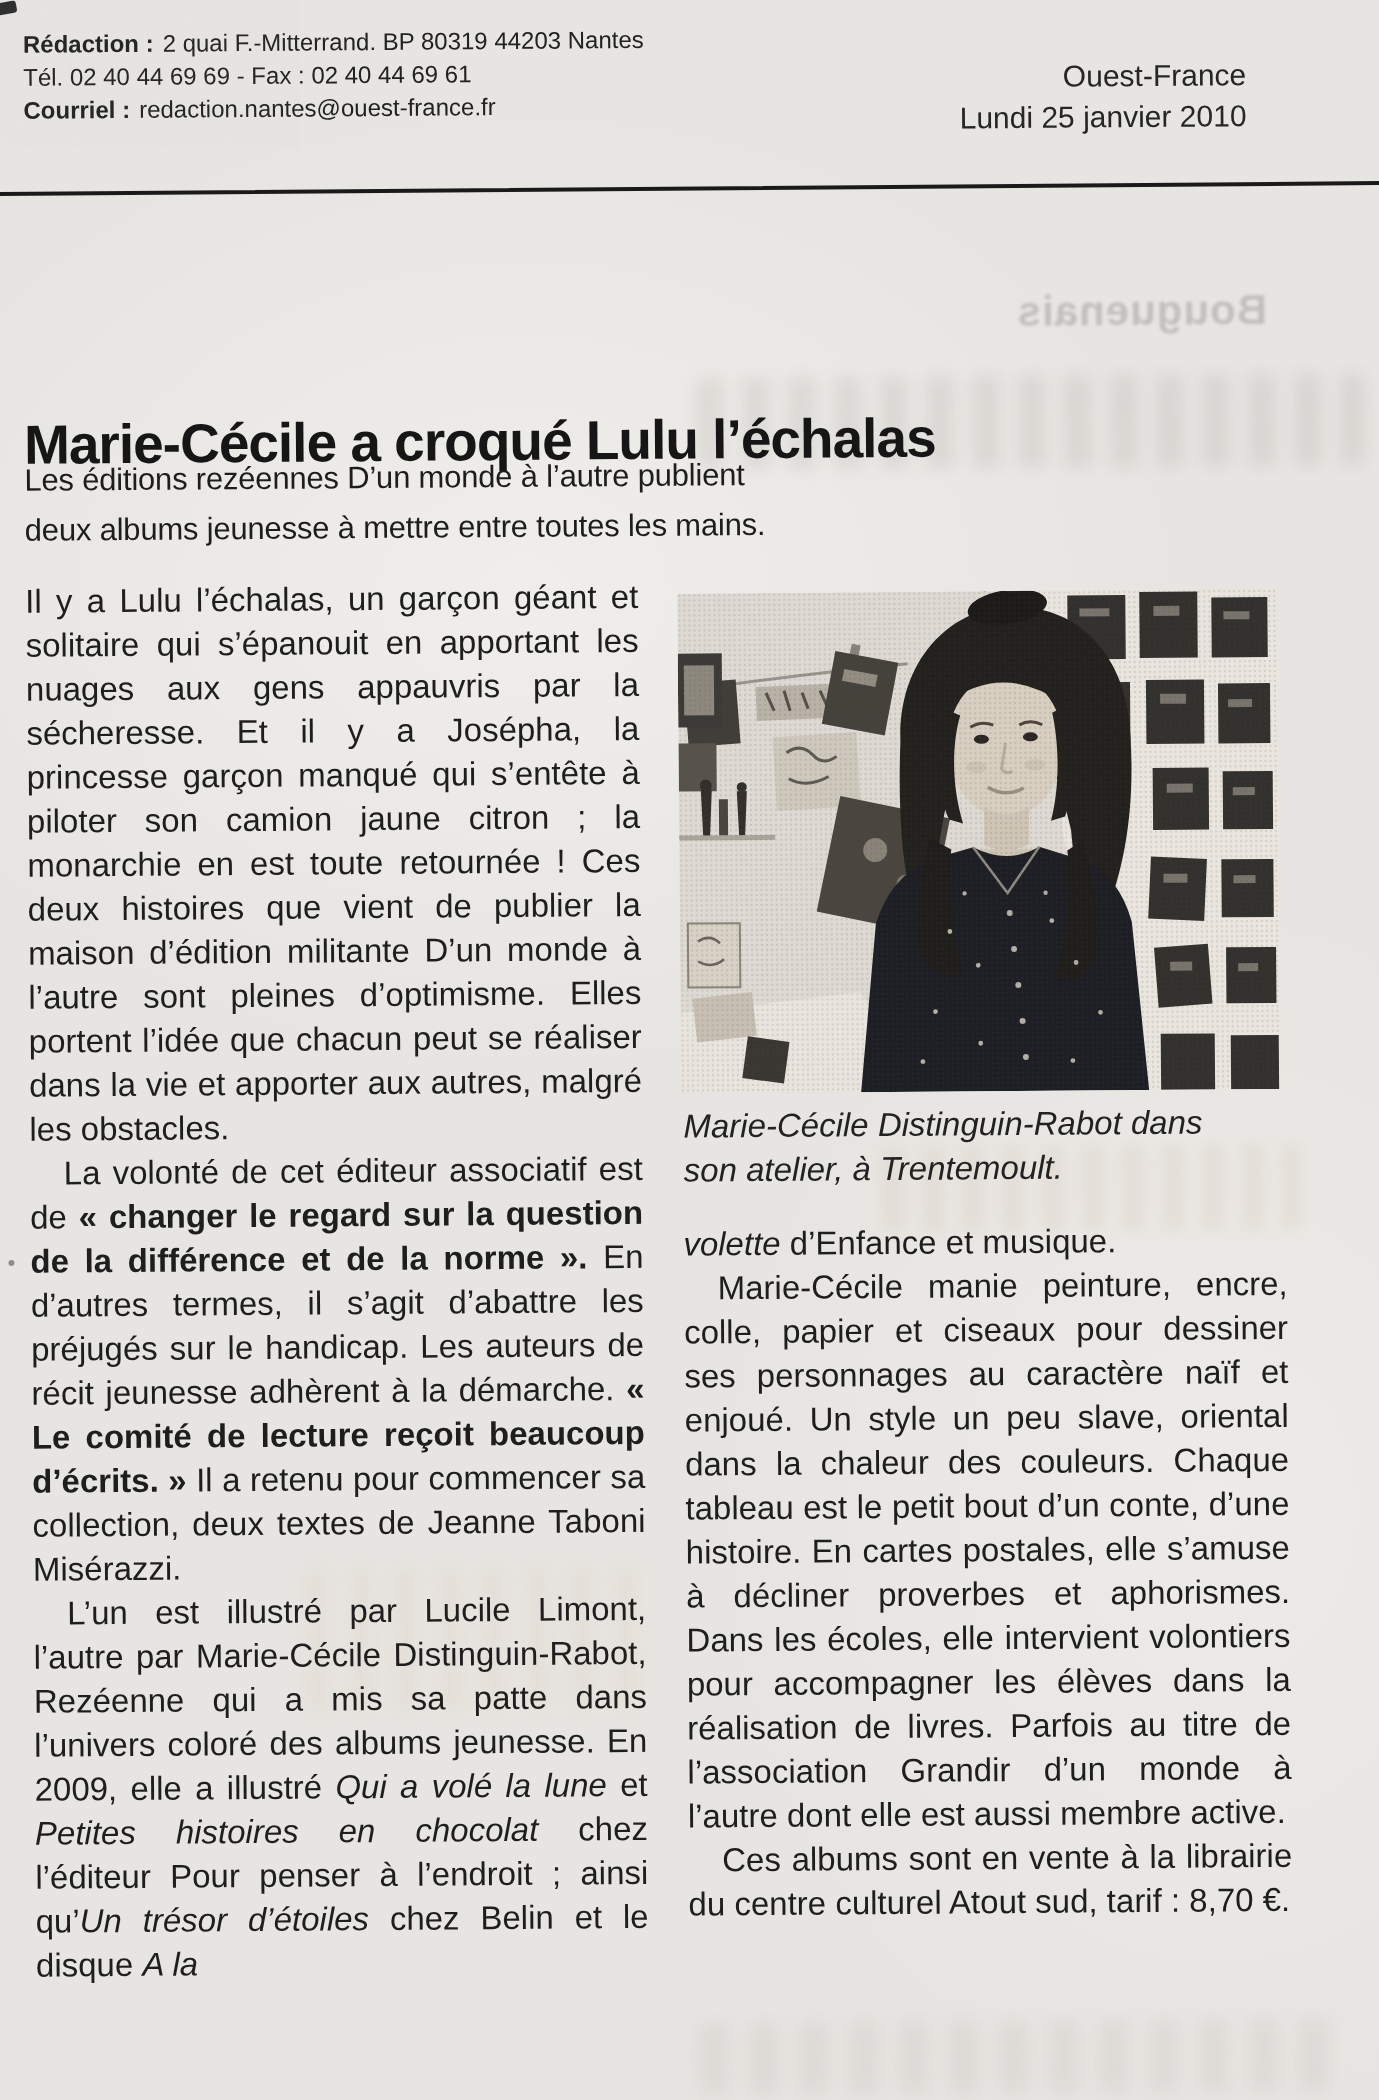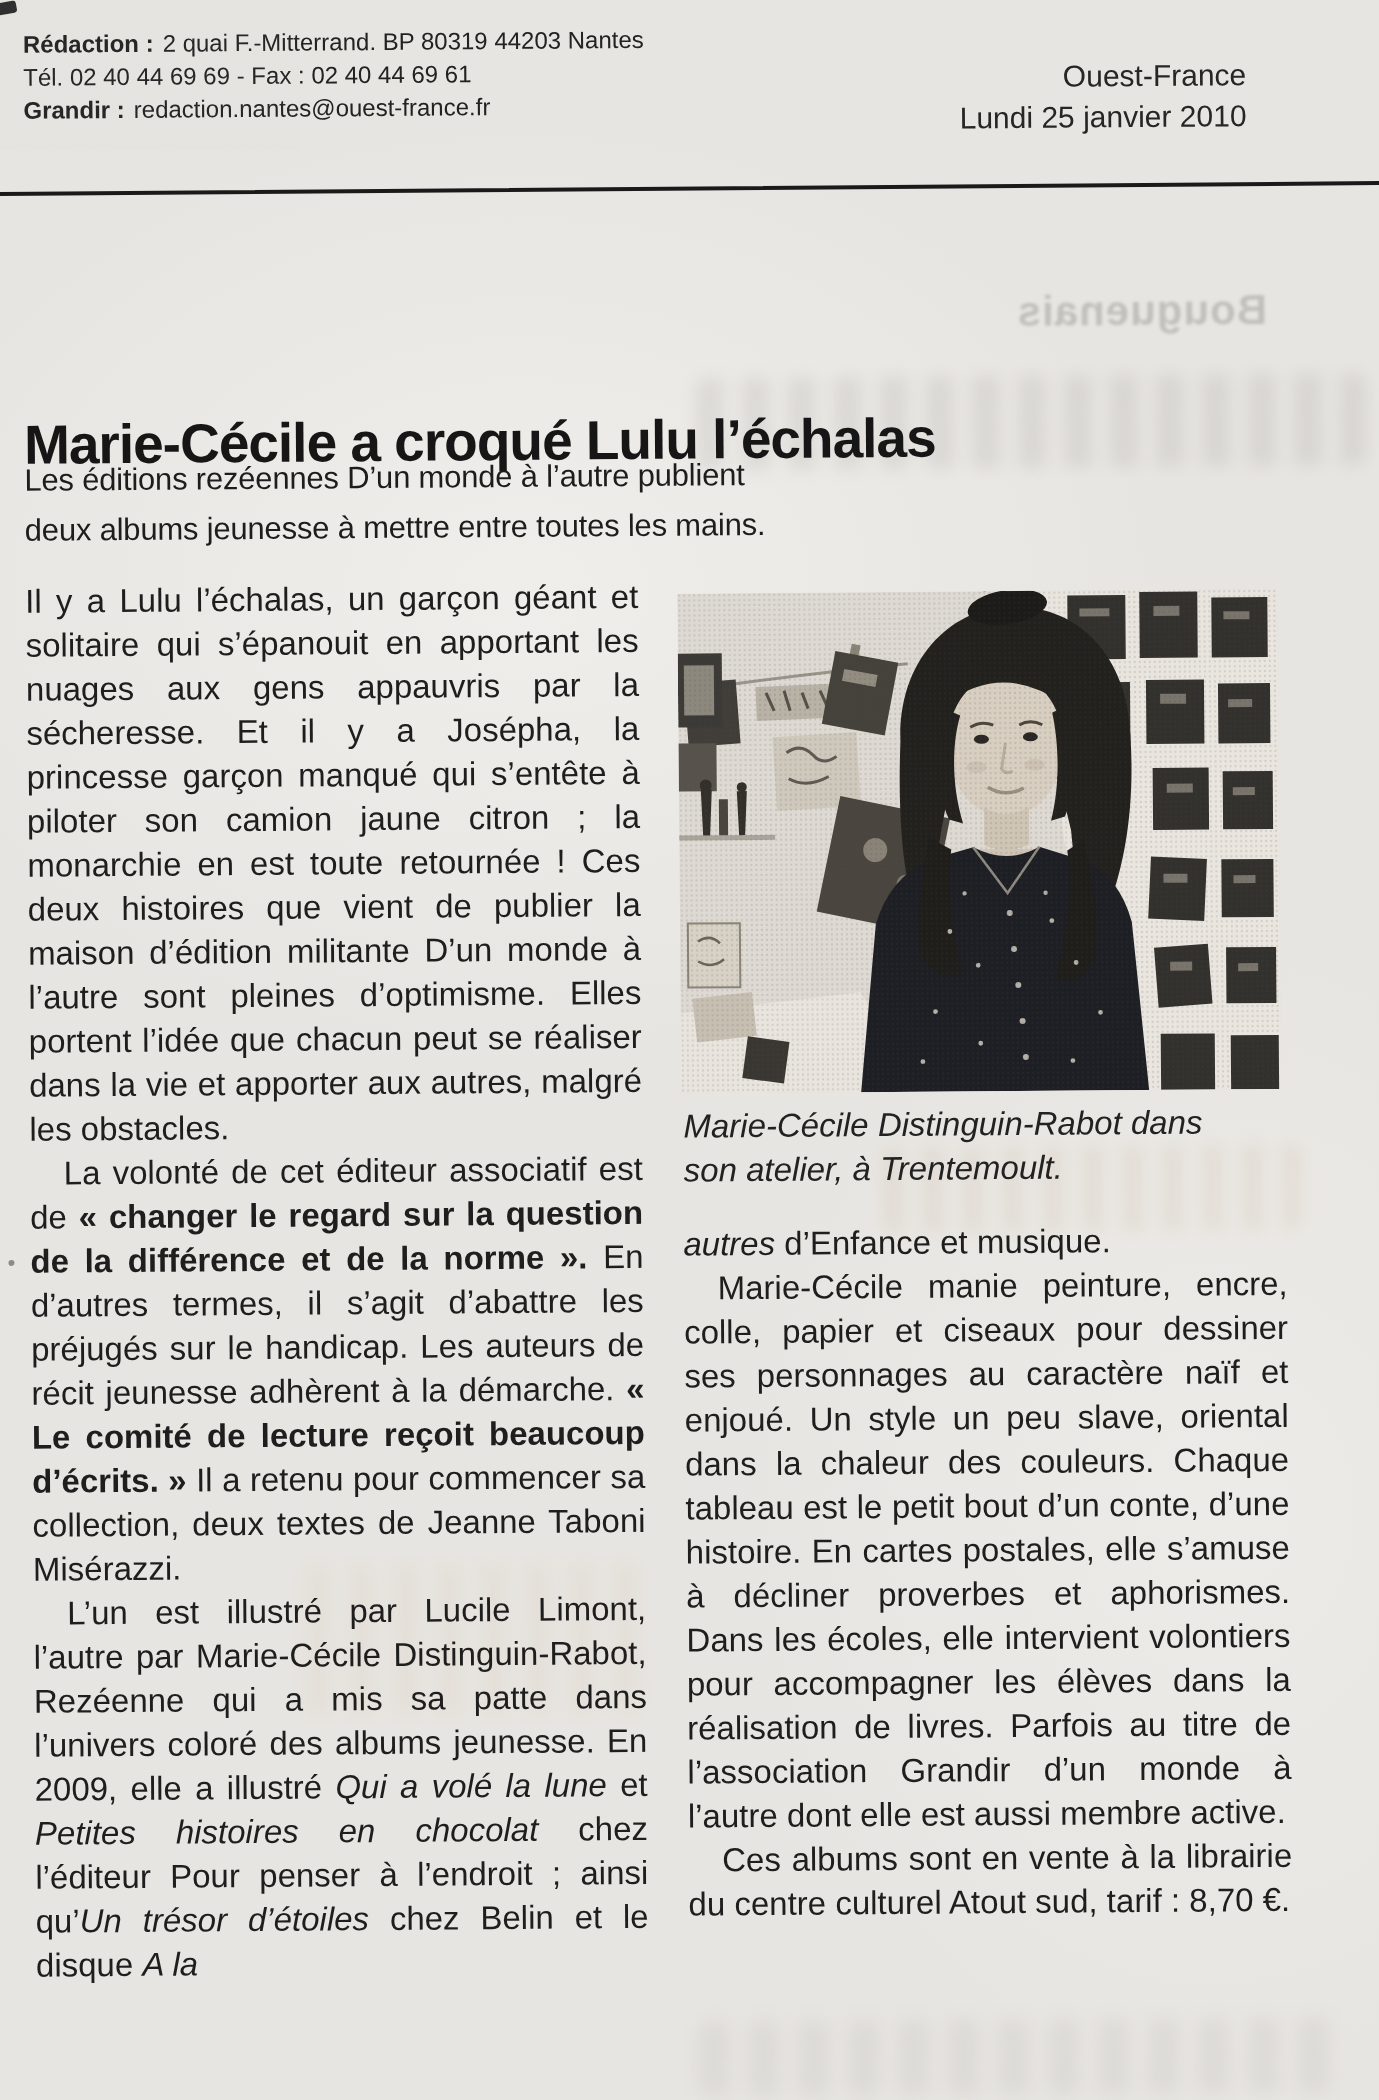--- a/index.html
+++ b/index.html
@@ -63,21 +63,21 @@
 <body>
 
 <div class="scan">
 
   <div class="masthead">
     <div>
       <span class="lbl">Rédaction :</span><span class="ml">2 quai F.-Mitterrand. BP 80319 44203 Nantes</span>
     </div>
     <div>Tél. 02 40 44 69 69 - Fax : 02 40 44 69 61</div>
     <div>
-      <span class="lbl">Grandir :</span><span class="ml">redaction.nantes@ouest-france.fr</span>
+      <span class="lbl">Courriel :</span><span class="ml">redaction.nantes@ouest-france.fr</span>
     </div>
   </div>
 
   <div class="issue">
     <div>Ouest-France</div>
     <div>Lundi 25 janvier 2010</div>
   </div>
 
   <div class="rule"></div>
 
@@ -219,21 +219,21 @@
             <circle cx="242" cy="470" r="2.4"></circle>
         </g>
       </g>
       <rect width="600" height="500" fill="url(#ht)" opacity="0.16"></rect>
     </svg>
   </div>
 
   <div class="caption">Marie-Cécile Distinguin-Rabot dans son atelier, à Trentemoult.</div>
 
   <div class="col col-right">
-      <p><span class="italic">autres</span><span> d’Enfance et musique.</span></p>
+      <p><span class="italic">volette</span><span> d’Enfance et musique.</span></p>
       <p class="indent"><span>Marie-Cécile manie peinture, encre, colle, papier et ciseaux pour dessiner ses personnages au caractère naïf et enjoué. Un style un peu slave, oriental dans la chaleur des couleurs. Chaque tableau est le petit bout d’un conte, d’une histoire. En cartes postales, elle s’amuse à décliner proverbes et aphorismes. Dans les écoles, elle intervient volontiers pour accompagner les élèves dans la réalisation de livres. Parfois au titre de l’association Grandir d’un monde à l’autre dont elle est aussi membre active.</span></p>
       <p class="indent"><span>Ces albums sont en vente à la librairie du centre culturel Atout sud, tarif : 8,70 €.</span></p>
     </div>
 
   <div class="speck-a"></div>
   <div class="speck-b"></div>
 </div>
 
 <svg class="grain" xmlns="http://www.w3.org/2000/svg">
   <filter id="g">

